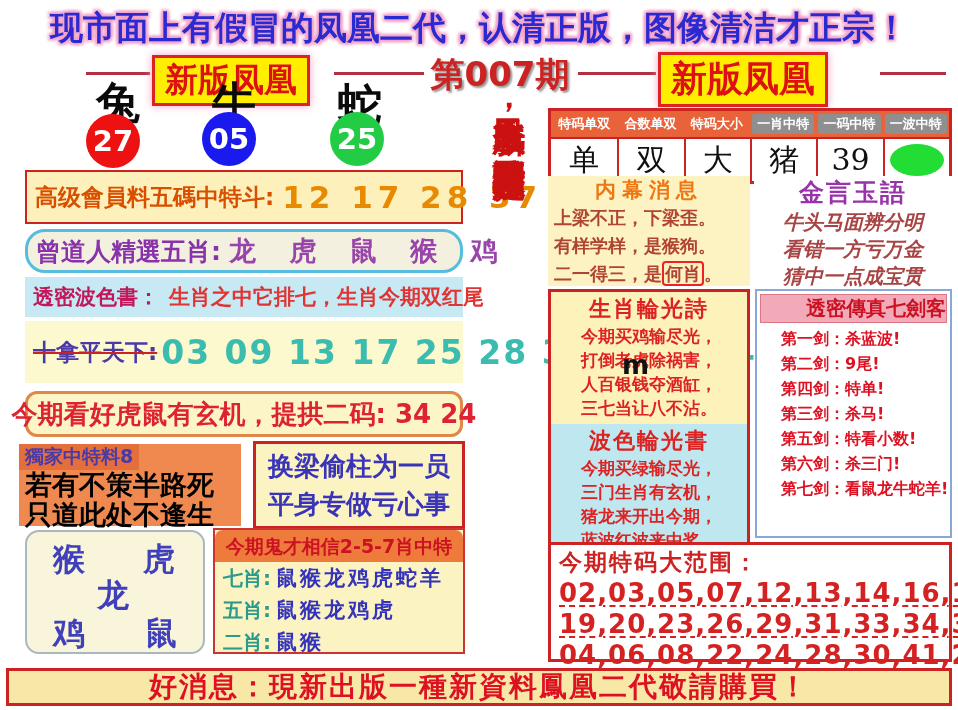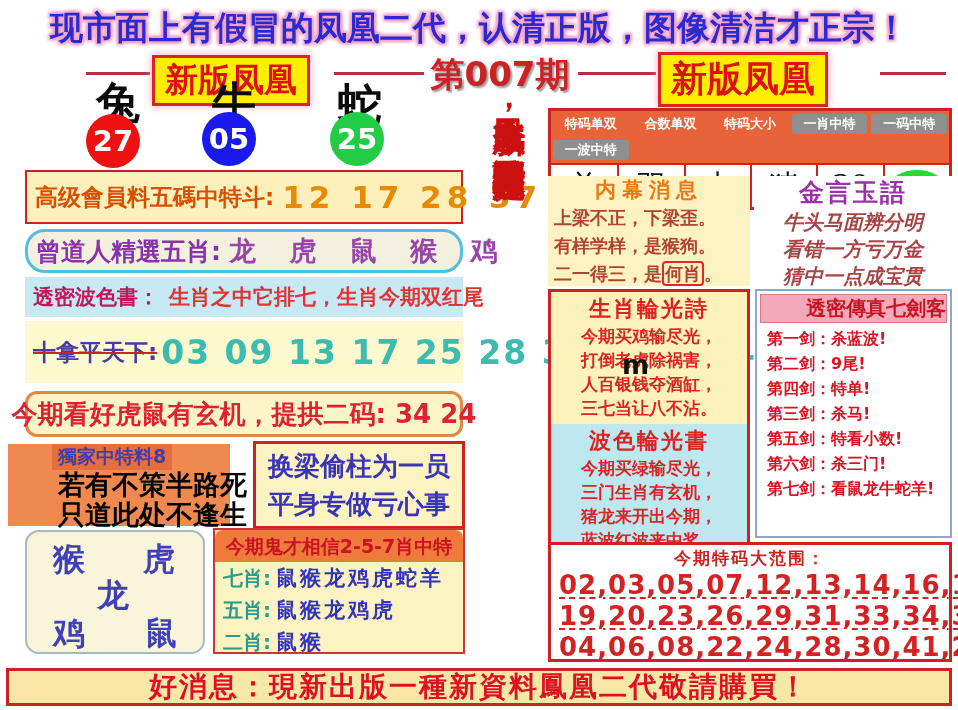--- a/index.html
+++ b/index.html
@@ -40,21 +40,21 @@
   .r3 .val { color:#e23333; font-size:21px; font-weight:bold; margin-left:10px; white-space:nowrap; }
 
   .r4 { top:321px; height:62px; background:#fcf9cf; }
   .r4 .lbl { color:#4a3aa8; font-size:23px; font-weight:bold; white-space:nowrap;
     text-decoration:line-through; text-decoration-color:#cc2222; }
   .r4 .nums { color:#3cbcae; font-size:33px; font-weight:bold; margin-left:4px; letter-spacing:2px; white-space:nowrap; }
 
   .r5 { top:391px; height:46px; background:#fcf5c8; border:3px solid #e08848; border-radius:12px; justify-content:center; }
   .r5 .txt { color:#dd2233; font-size:26px; font-weight:bold; white-space:nowrap; }
 
-  .exclusive { position:absolute; left:8px; top:444px; width:222px; height:82px; background:#ef8950;padding-left:44px; }
+  .exclusive { position:absolute; left:19px; top:444px; width:222px; height:82px; background:#ef8950; }
   .exclusive .tag { display:inline-block; background:#e46f3c; color:#4a3aa8; font-size:19px; font-weight:bold; padding:0 6px; }
   .exclusive .line { color:#000000; font-size:27px; font-weight:bold; line-height:30px; padding-left:6px; white-space:nowrap; }
 
   .couplet { position:absolute; left:253px; top:441px; width:212px; height:88px; background:#fbf3c2;
     border:3px solid #cc2222; display:flex; flex-direction:column; justify-content:center; align-items:center; }
   .couplet .line { color:#3a35b8; font-size:26px; font-weight:bold; line-height:38px; white-space:nowrap; }
 
   .zgrid { position:absolute; left:25px; top:530px; width:180px; height:124px; background:#f8f5da;
     border:2px solid #a8b8c0; border-radius:14px; }
   .zgrid span { position:absolute; font-size:32px; font-weight:bold; color:#4040bb; }
@@ -66,21 +66,21 @@
   .ghost .glbl { color:#2a9a8a; font-size:20px; font-weight:bold; }
   .ghost .gval { color:#3333bb; font-size:21px; font-weight:bold; letter-spacing:3px; }
 
   
   .vert { position:absolute; left:477px; top:92px; width:64px; height:582px;
     writing-mode:vertical-rl; text-orientation:upright;
     color:#cc1111; font-size:33px; font-weight:bold; letter-spacing:1px; line-height:64px; text-align:start; }
 
   
   .ptable { position:absolute; left:548px; top:108px; width:404px; border:3px solid #cc2222; background:#e8633a; }
-  .phead { display:grid; grid-template-columns:repeat(5,1fr); }
+  .phead { display:grid; grid-template-columns:repeat(6,1fr); }
   .phead .hc { color:#fff; font-size:13px; font-weight:bold; text-align:center; padding:4px 0; white-space:nowrap; }
   .phead .chip { background:#8f8f8f; border-radius:3px; margin:3px 2px; padding:1px 0; }
   .pvals { display:grid; grid-template-columns:repeat(6,1fr); background:#fff; border-top:2px solid #cc2222; }
   .pvals .vc { font-family:"DejaVu Serif", serif; font-size:30px; color:#111; text-align:center;
     height:42px; line-height:42px; border-left:2px solid #cc2222; }
   .pvals .vc:first-child { border-left:none; }
   .green-oval { width:54px; height:32px; border-radius:50%; margin:5px auto; }
 
   .insider { position:absolute; left:548px; top:176px; width:202px; height:110px; background:#fdf2c2; }
   .insider .ttl { color:#ee7711; font-size:21px; font-weight:bold; text-align:center; letter-spacing:6px; white-space:nowrap; }
@@ -93,25 +93,25 @@
   .poems { position:absolute; left:548px; top:289px; width:202px; border:3px solid #cc2222; }
   .poem1 { background:#fcf2ba; padding:2px 0 4px; }
   .poem2 { background:#bee7ef; padding:2px 0 4px; }
   .poems .ttl { color:#dd2222; font-size:22px; font-weight:bold; text-align:center; letter-spacing:2px; }
   .poems .line { color:#dd2222; font-size:17px; font-weight:bold; text-align:center; line-height:24px; white-space:nowrap; }
   .m-artifact { position:absolute; left:622px; top:350px; font-size:26px; font-weight:bold; color:#111; z-index:5; }
 
   .swords { position:absolute; left:755px; top:289px; width:197px; height:249px; background:#fff; border:2px solid #88a8d8; }
   .swords .ttl { background:#f2aab8; border:1px solid #dd7788; margin:3px; color:#cc1122;
     font-size:20px; font-weight:bold; text-align:right; white-space:nowrap; }
-  .swords .line { color:#dd1122; font-size:16px; font-weight:bold; line-height:25px; padding-left:10px; white-space:nowrap; }
+  .swords .line { color:#dd1122; font-size:16px; font-weight:bold; line-height:25px; padding-left:24px; white-space:nowrap; }
 
   .range { position:absolute; left:548px; top:542px; width:404px; height:120px; background:#fff;
     border:3px solid #cc2222; padding:2px 8px; }
-  .range .ttl { color:#cc2222; font-size:17px; font-weight:bold; letter-spacing:2px;text-align:center; }
+  .range .ttl { color:#cc2222; font-size:23px; font-weight:bold; letter-spacing:2px; }
   .range .line { color:#d42222; font-size:26px; font-weight:bold; line-height:31px; letter-spacing:1px; white-space:nowrap; }
   .range .dashed { text-decoration:underline dashed #d42222 2px; text-underline-offset:3px; }
 
   
   .bottom-banner { position:absolute; left:6px; top:668px; width:946px; height:38px; background:#f7e8a8;
     border:3px solid #cc2222; color:#dd1122; font-size:28px; font-weight:bold; text-align:center;
     line-height:32px; letter-spacing:2px; white-space:nowrap; }
 
   .scribble { border:2px solid #ee2222; border-radius:4px; padding:0 1px; }
 </style>

